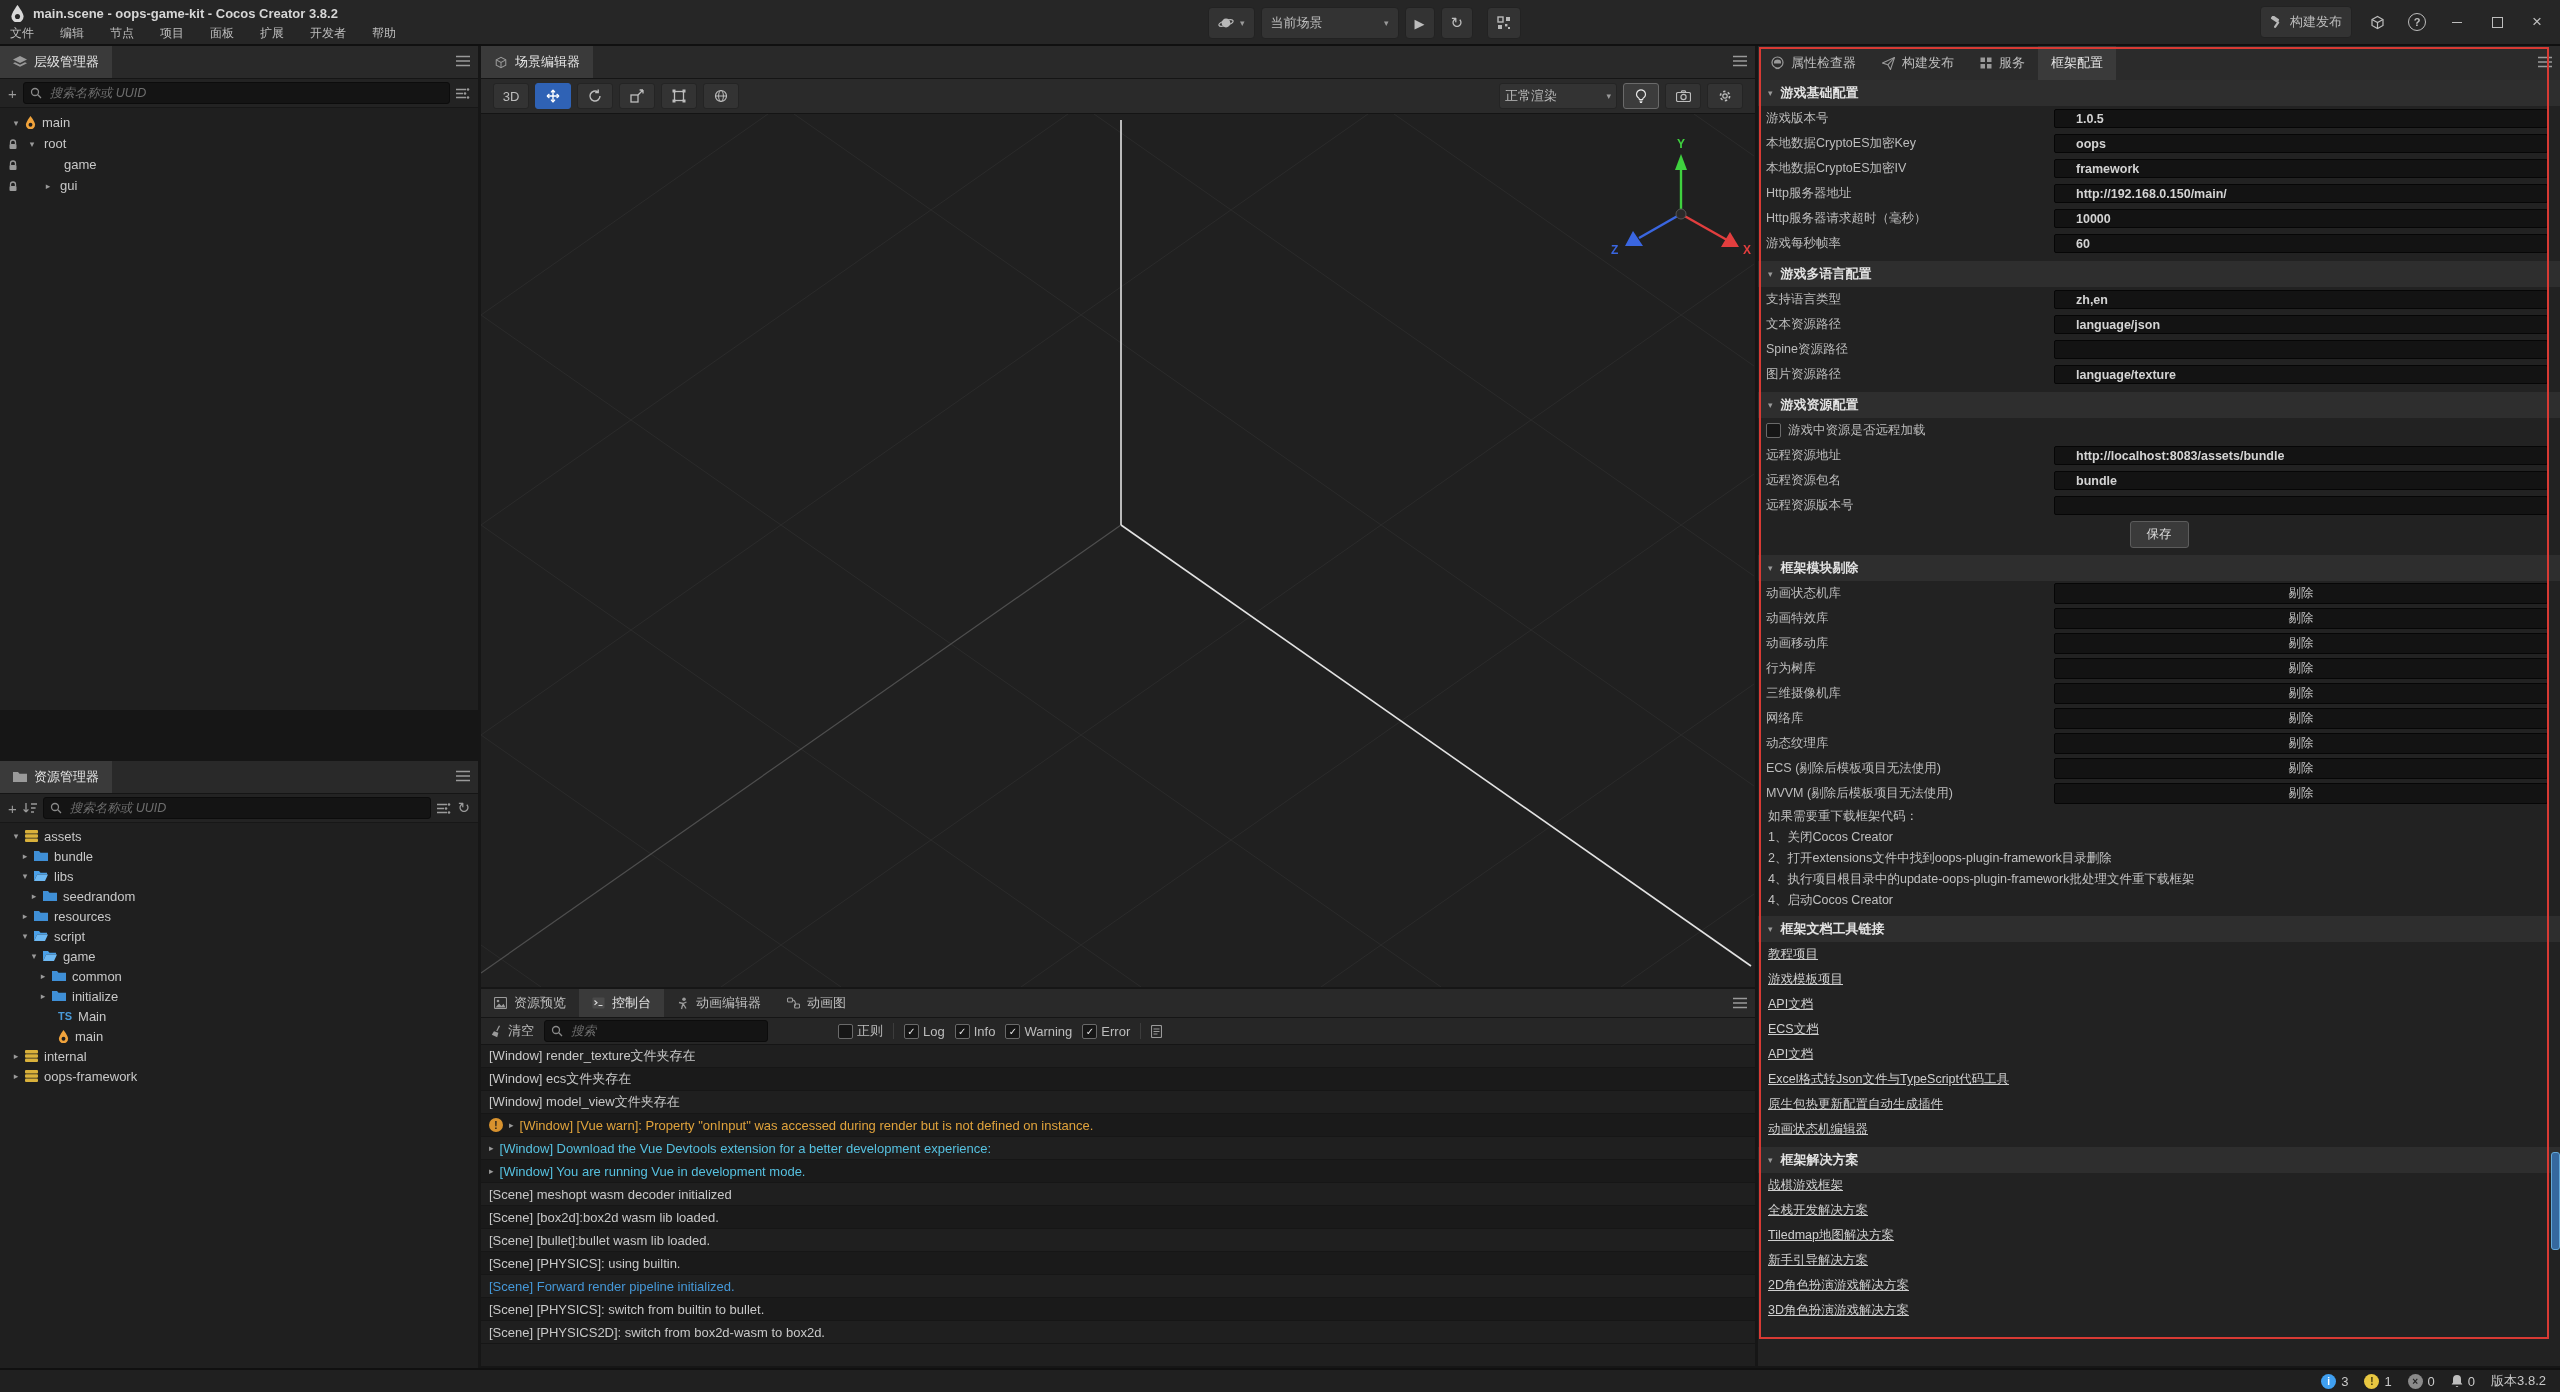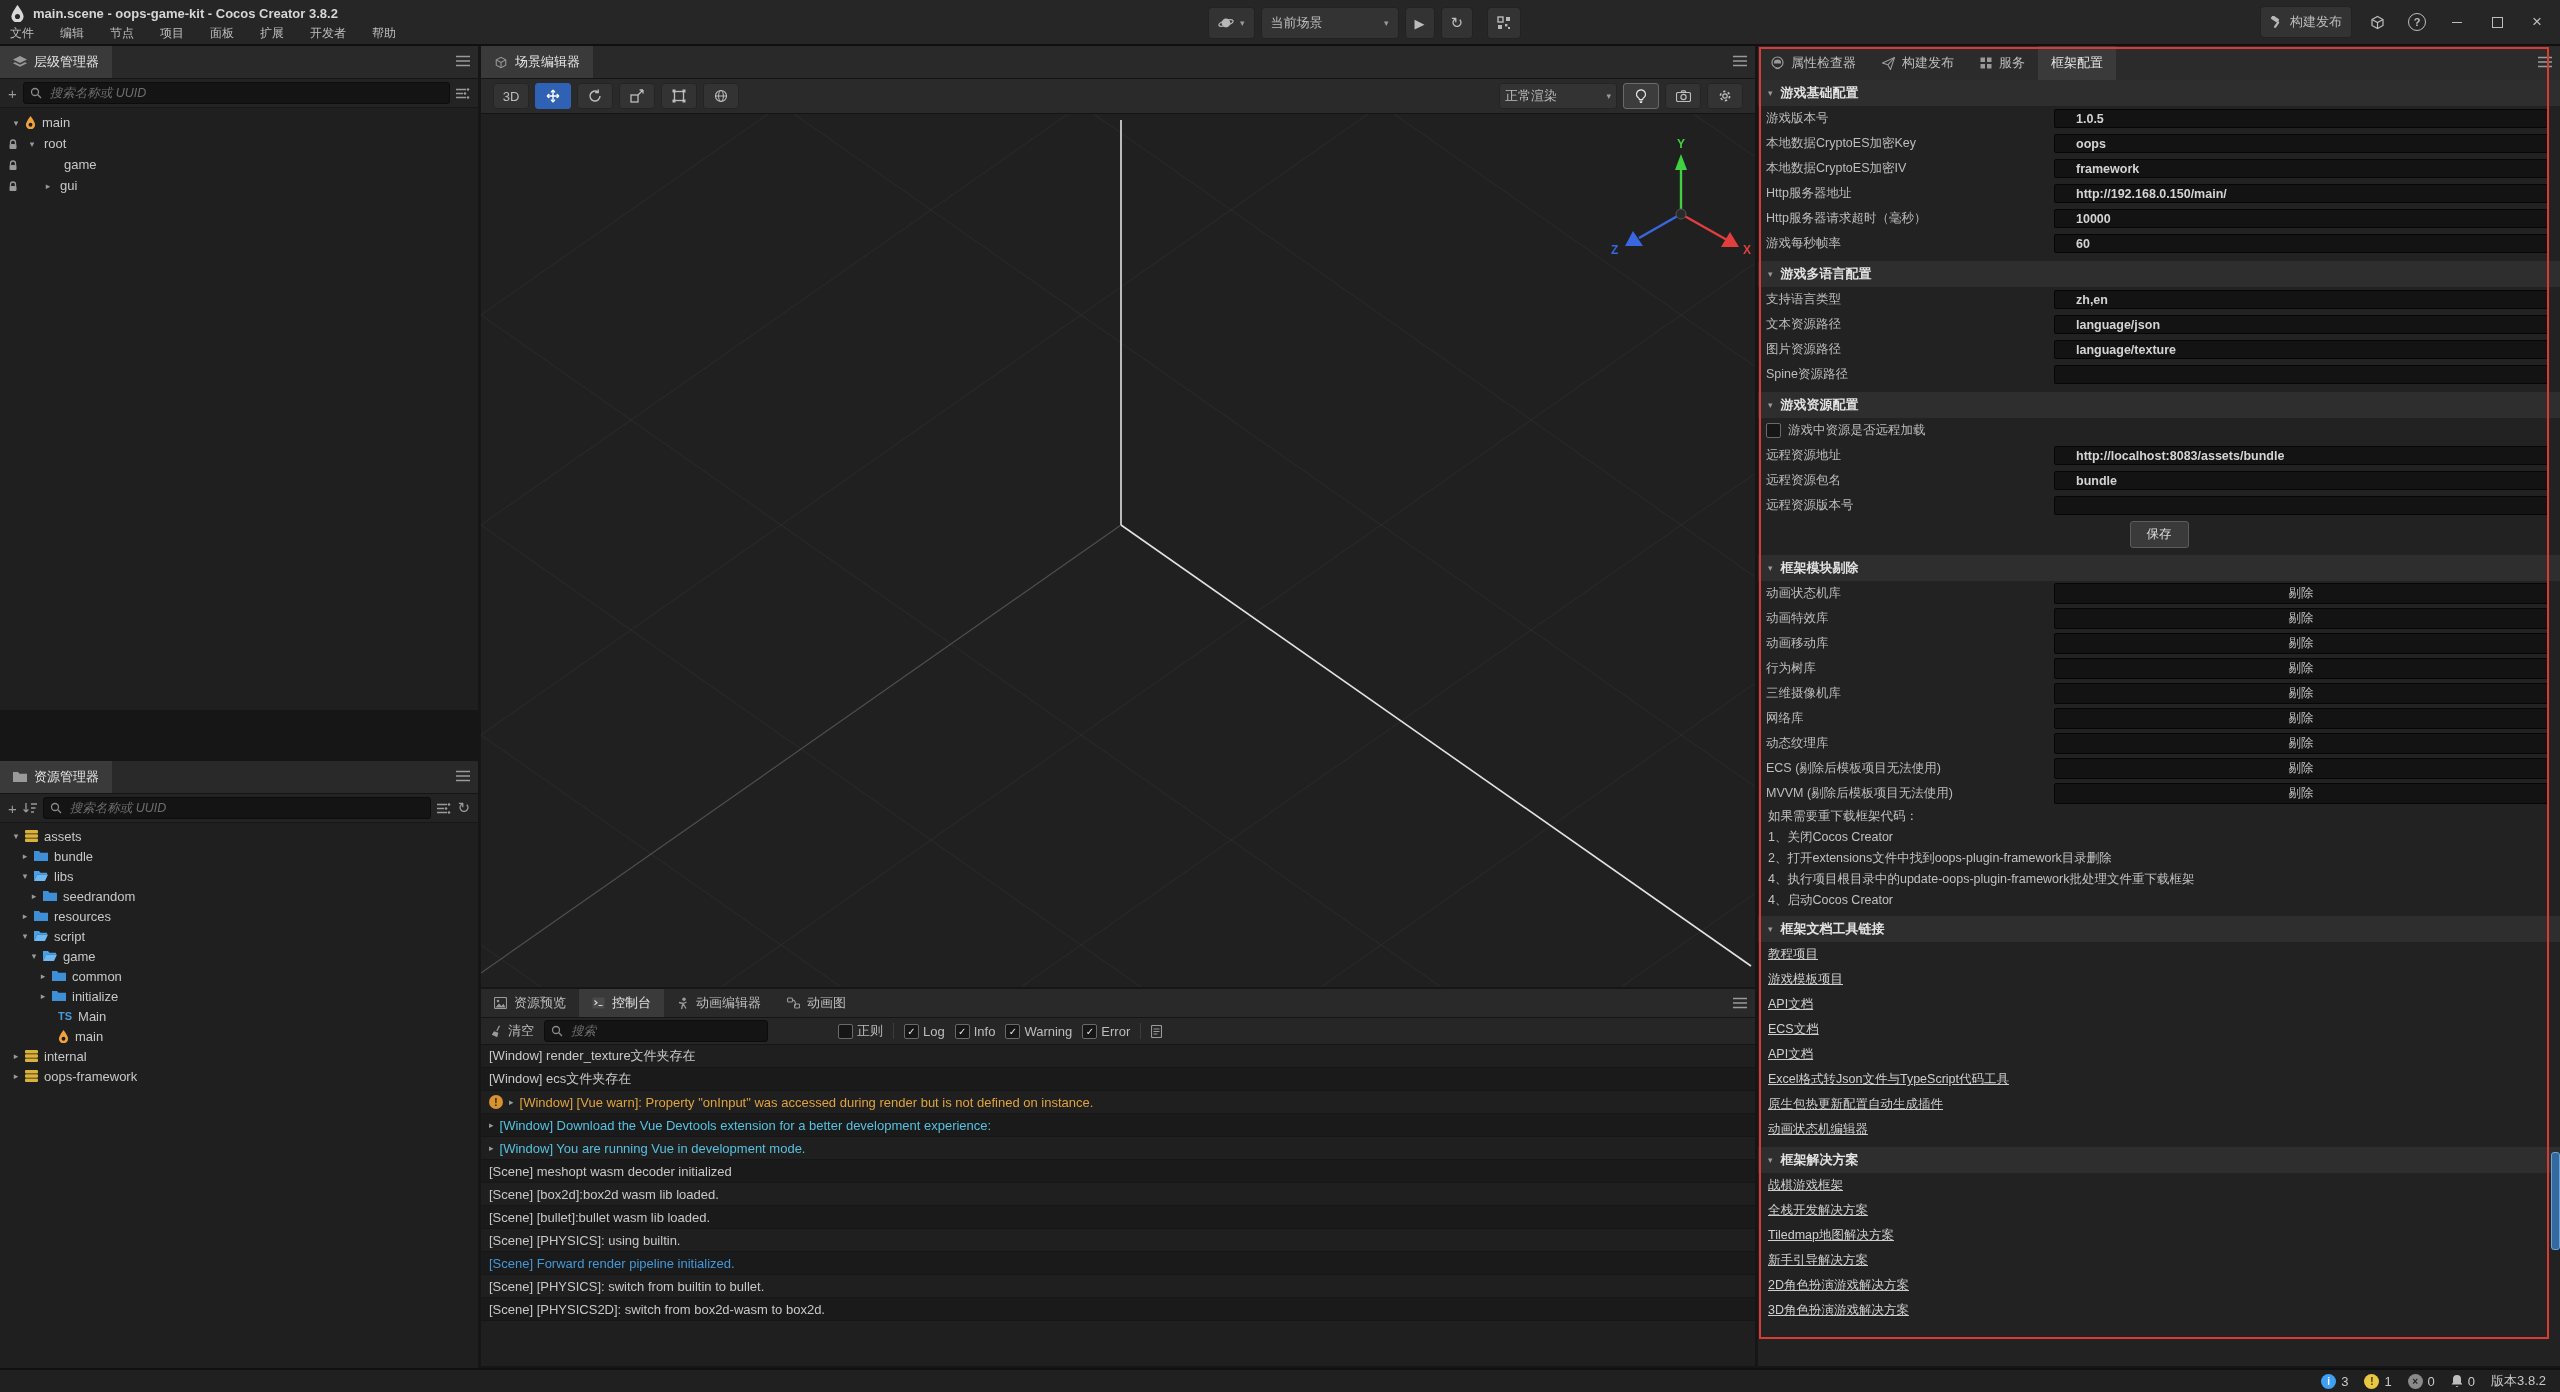--- a/index.html
+++ b/index.html
@@ -575,20 +575,23 @@
           </svg>
         </span>
     </div>
     <div id="log-list">
       <div class="crow">
           <span class="ltext">[Window] render_texture文件夹存在</span>
         </div>
       <div class="crow">
           <span class="ltext">[Window] ecs文件夹存在</span>
         </div>
+      <div class="crow">
+          <span class="ltext">[Window] model_view文件夹存在</span>
+        </div>
       <div class="crow c-warn">
         <span class="wicon">!</span>
         <span class="expander">▸</span>
         <span class="ltext">[Window] [Vue warn]: Property "onInput" was accessed during render but is not defined on instance.</span>
       </div>
       <div class="crow c-cyan">
         <span class="expander">▸</span>
         <span class="ltext">[Window] Download the Vue Devtools extension for a better development experience:</span>
       </div>
       <div class="crow c-cyan">
@@ -705,29 +708,29 @@
             <input class="field" value="zh,en" style="">
           </span>
       </div>
       <div class="irow">
         <span class="lbl">文本资源路径</span>
         <span class="val">
             <input class="field" value="language/json" style="">
           </span>
       </div>
       <div class="irow">
+        <span class="lbl">Spine资源路径</span>
+        <span class="val">
+            <input class="field" value="" style="">
+          </span>
+      </div>
+      <div class="irow">
         <span class="lbl">图片资源路径</span>
         <span class="val">
             <input class="field" value="language/texture" style="">
-          </span>
-      </div>
-      <div class="irow">
-        <span class="lbl">Spine资源路径</span>
-        <span class="val">
-            <input class="field" value="" style="">
           </span>
       </div>
 
       <div class="sec">
         <span class="chev">▾</span>
         <span>游戏资源配置</span>
       </div>
       <div class="irow">
         <span class="chk" style="margin-right:7px;"></span>
         <span style="color:#bdbdbd;font-size:12.5px;">游戏中资源是否远程加载</span>

